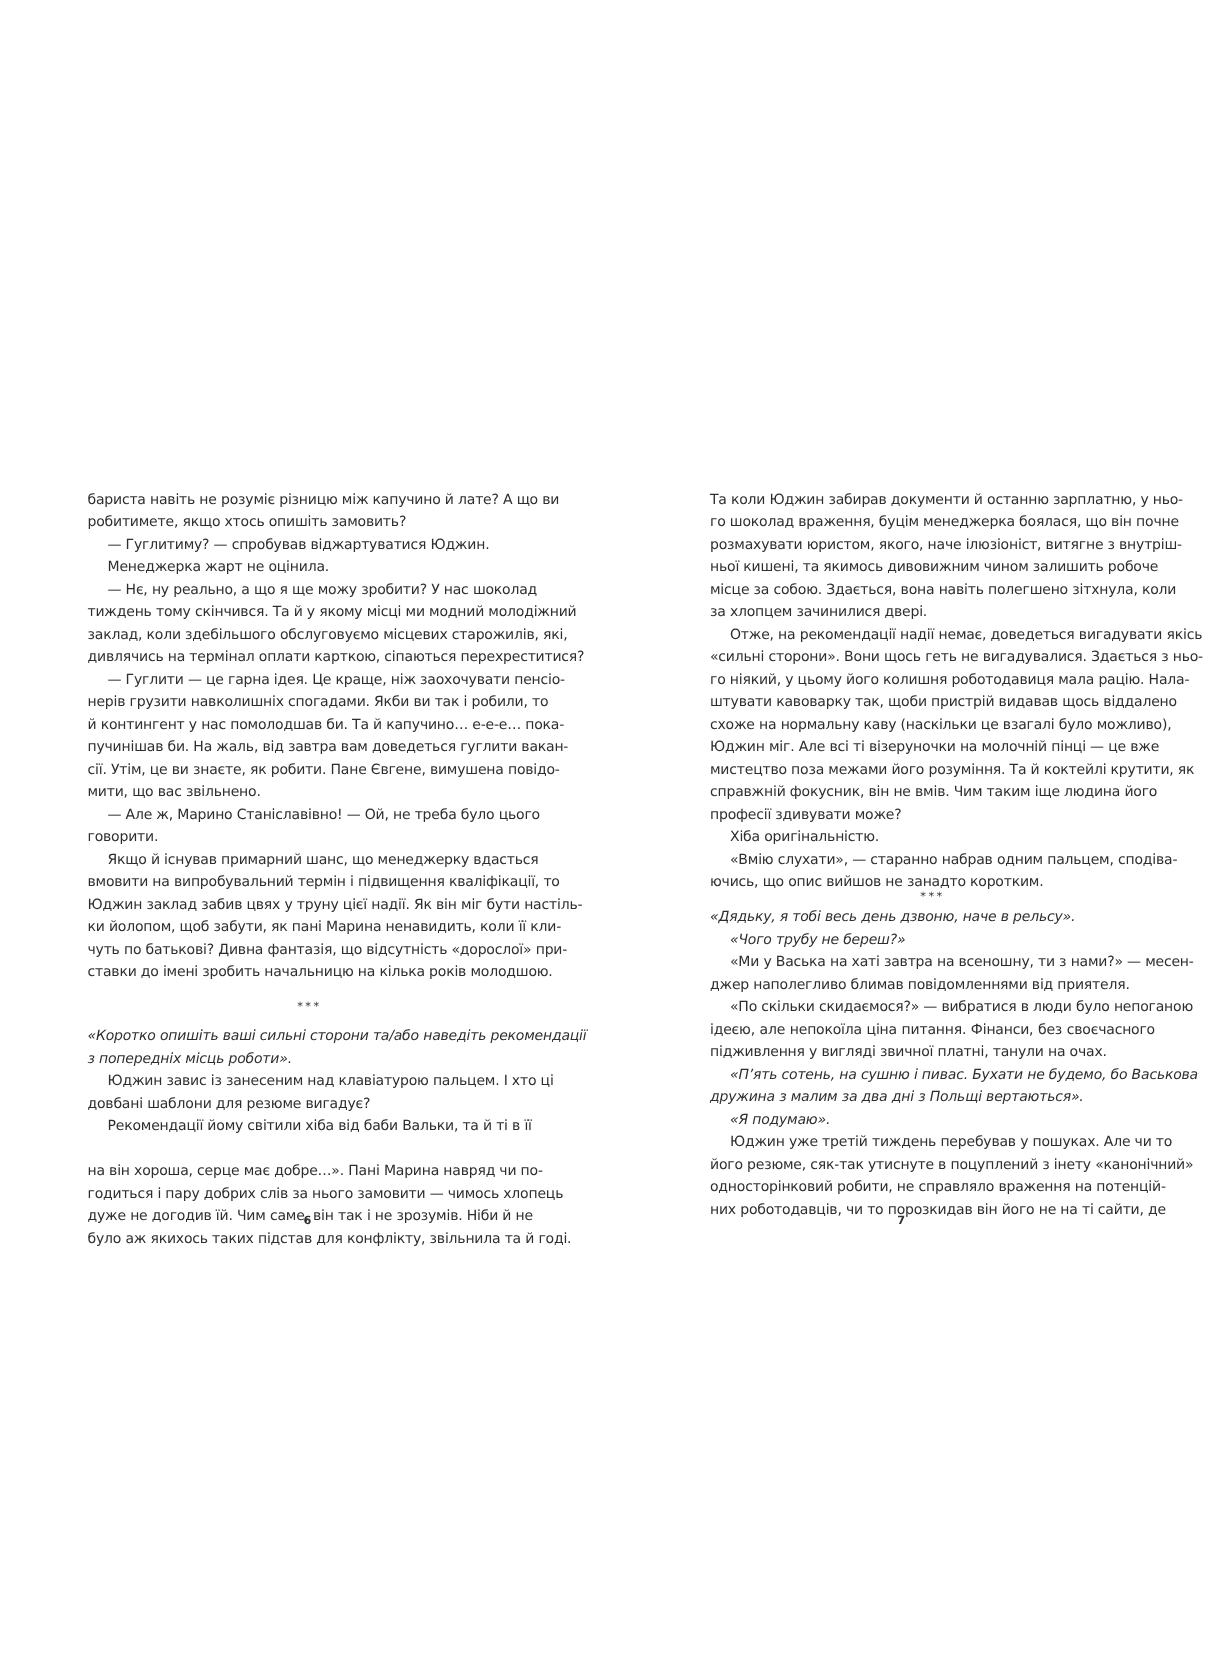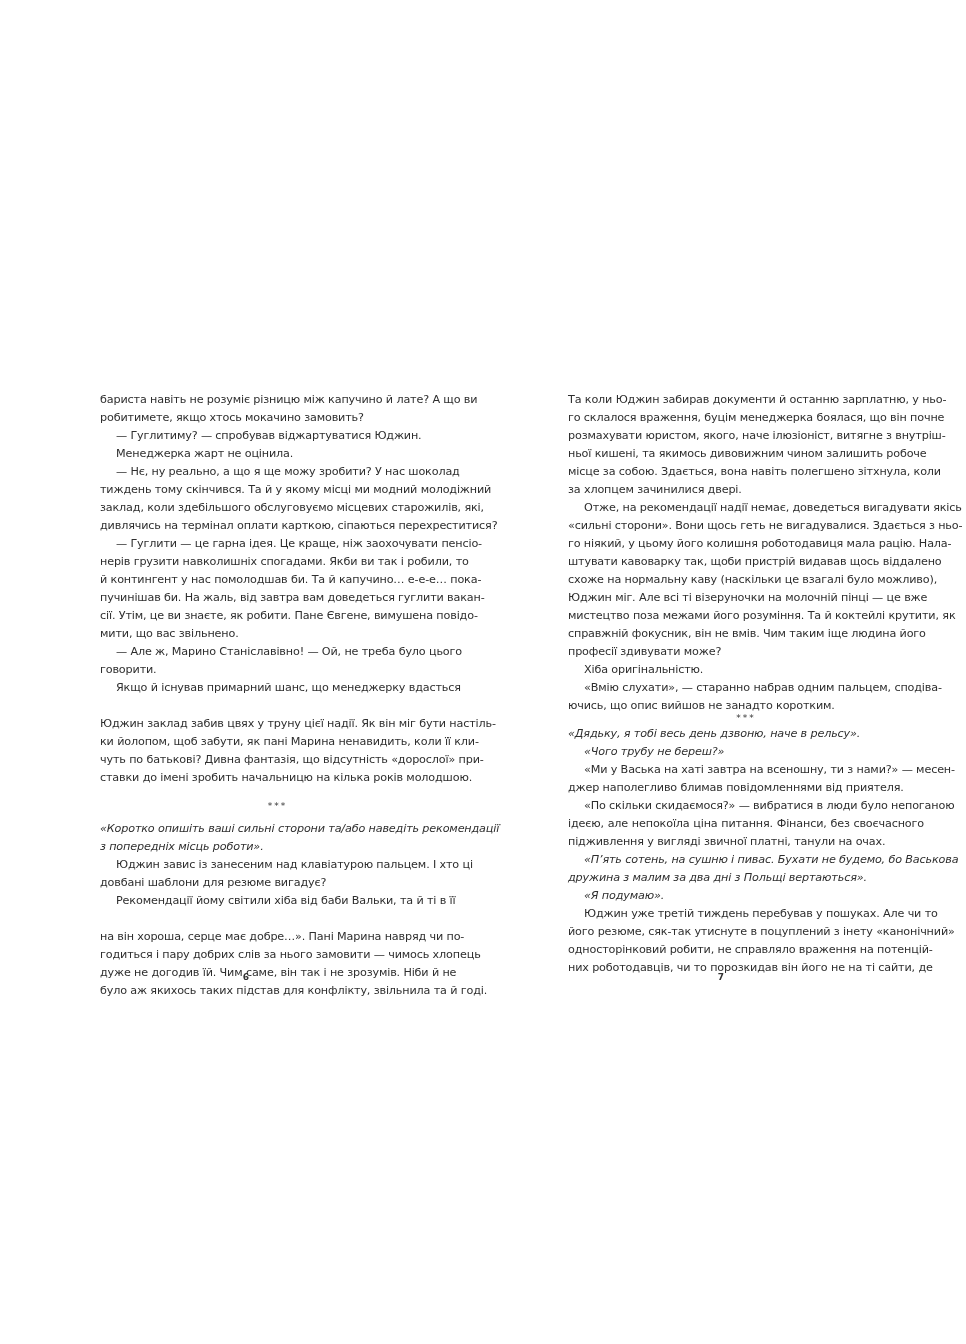--- a/index.html
+++ b/index.html
@@ -1,19 +1,19 @@
 <!DOCTYPE html>
 <html><head>
 <meta charset="utf-8">
 <style>
   html, body { margin: 0; padding: 0; background: #ffffff; }
   body { width: 966px; height: 1344px; position: relative; overflow: hidden; }
   .spread { position: absolute; left: 0; top: 0; width: 966px; height: 1344px; }
   .page { position: absolute; top: 0; height: 1344px; }
-  .page.left { left: 70px; width: 355px; margin-left: 30px; }
+  .page.left { left: 70px; width: 355px; }
   .page.right { left: 545px; width: 356px; margin-left: 23px; }
   .line {
     position: absolute; left: 0; right: 0;
     font-family: "DejaVu Sans", sans-serif;
     font-size: 11.2px; line-height: 18px; height: 18px;
     color: #2e2e2e; white-space: nowrap;
     text-align: justify; text-align-last: justify;
     letter-spacing: -0.15px;
   }
   .line.last { text-align-last: left; }
@@ -30,57 +30,58 @@
     font-weight: bold;
   }
 </style>
 </head>
 <body>
 
 <div class="spread">
 
   <div class="page left">
     <div class="line" style="top:391px">бариста навіть не розуміє різницю між капучино й лате? А що ви</div>
-    <div class="line last" style="top:409px">робитимете, якщо хтось мокачино замовить?</div>
+    <div class="line last" style="top:409px">робитимете, якщо хтось опишіть замовить?</div>
     <div class="line indent last" style="top:427px">— Гуглитиму? — спробував віджартуватися Юджин.</div>
     <div class="line indent last" style="top:445px">Менеджерка жарт не оцінила.</div>
     <div class="line indent" style="top:463px">— Нє, ну реально, а що я ще можу зробити? У нас шоколад</div>
     <div class="line" style="top:481px">тиждень тому скінчився. Та й у якому місці ми модний молодіжний</div>
     <div class="line" style="top:499px">заклад, коли здебільшого обслуговуємо місцевих старожилів, які,</div>
     <div class="line" style="top:517px">дивлячись на термінал оплати карткою, сіпаються перехреститися?</div>
     <div class="line indent" style="top:535px">— Гуглити — це гарна ідея. Це краще, ніж заохочувати пенсіо-</div>
     <div class="line" style="top:553px">нерів грузити навколишніх спогадами. Якби ви так і робили, то</div>
     <div class="line" style="top:571px">й контингент у нас помолодшав би. Та й капучино… е-е-е… пока-</div>
     <div class="line" style="top:589px">пучинішав би. На жаль, від завтра вам доведеться гуглити вакан-</div>
     <div class="line last" style="top:625px">мити, що вас звільнено.</div>
     <div class="line" style="top:607px">сії. Утім, це ви знаєте, як робити. Пане Євгене, вимушена повідо-</div>
     <div class="line indent" style="top:643px">— Але ж, Марино Станіславівно! — Ой, не треба було цього</div>
     <div class="line last" style="top:661px">говорити.</div>
     <div class="line indent" style="top:679px">Якщо й існував примарний шанс, що менеджерку вдасться</div>
+    <div class="line" style="top:697px">вмовити на випробувальний термін і підвищення кваліфікації, то</div>
     <div class="line" style="top:715px">Юджин заклад забив цвях у труну цієї надії. Як він міг бути настіль-</div>
     <div class="line" style="top:733px">ки йолопом, щоб забути, як пані Марина ненавидить, коли її кли-</div>
     <div class="line" style="top:751px">чуть по батькові? Дивна фантазія, що відсутність «дорослої» при-</div>
     <div class="line" style="top:769px">ставки до імені зробить начальницю на кілька років молодшою.</div>
 
     <div class="stars" style="top:800px">***</div>
 
     <div class="line it" style="top:820px">«Коротко опишіть ваші сильні сторони та/або наведіть рекомендації</div>
     <div class="line it last" style="top:838px">з попередніх місць роботи».</div>
     <div class="line indent" style="top:856px">Юджин завис із занесеним над клавіатурою пальцем. І хто ці</div>
     <div class="line last" style="top:874px">довбані шаблони для резюме вигадує?</div>
     <div class="line indent" style="top:892px">Рекомендації йому світили хіба від баби Вальки, та й ті в її</div>
     <div class="line" style="top:928px">на він хороша, серце має добре…». Пані Марина навряд чи по-</div>
     <div class="line" style="top:946px">годиться і пару добрих слів за нього замовити — чимось хлопець</div>
     <div class="line" style="top:964px">дуже не догодив їй. Чим саме, він так і не зрозумів. Ніби й не</div>
     <div class="line" style="top:982px">було аж якихось таких підстав для конфлікту, звільнила та й годі.</div>
   </div>
 
   <div class="page right">
     <div class="line" style="top:391px">Та коли Юджин забирав документи й останню зарплатню, у ньо-</div>
-    <div class="line" style="top:409px">го склалося враження, буцім менеджерка боялася, що він почне</div>
+    <div class="line" style="top:409px">го шоколад враження, буцім менеджерка боялася, що він почне</div>
     <div class="line" style="top:427px">розмахувати юристом, якого, наче ілюзіоніст, витягне з внутріш-</div>
     <div class="line" style="top:445px">ньої кишені, та якимось дивовижним чином залишить робоче</div>
     <div class="line last" style="top:481px">за хлопцем зачинилися двері.</div>
     <div class="line" style="top:463px">місце за собою. Здається, вона навіть полегшено зітхнула, коли</div>
     <div class="line indent" style="top:499px">Отже, на рекомендації надії немає, доведеться вигадувати якісь</div>
     <div class="line" style="top:517px">«сильні сторони». Вони щось геть не вигадувалися. Здається з ньо-</div>
     <div class="line" style="top:535px">го ніякий, у цьому його колишня роботодавиця мала рацію. Нала-</div>
     <div class="line" style="top:553px">штувати кавоварку так, щоби пристрій видавав щось віддалено</div>
     <div class="line" style="top:571px">схоже на нормальну каву (наскільки це взагалі було можливо),</div>
     <div class="line" style="top:589px">Юджин міг. Але всі ті візеруночки на молочній пінці — це вже</div>

